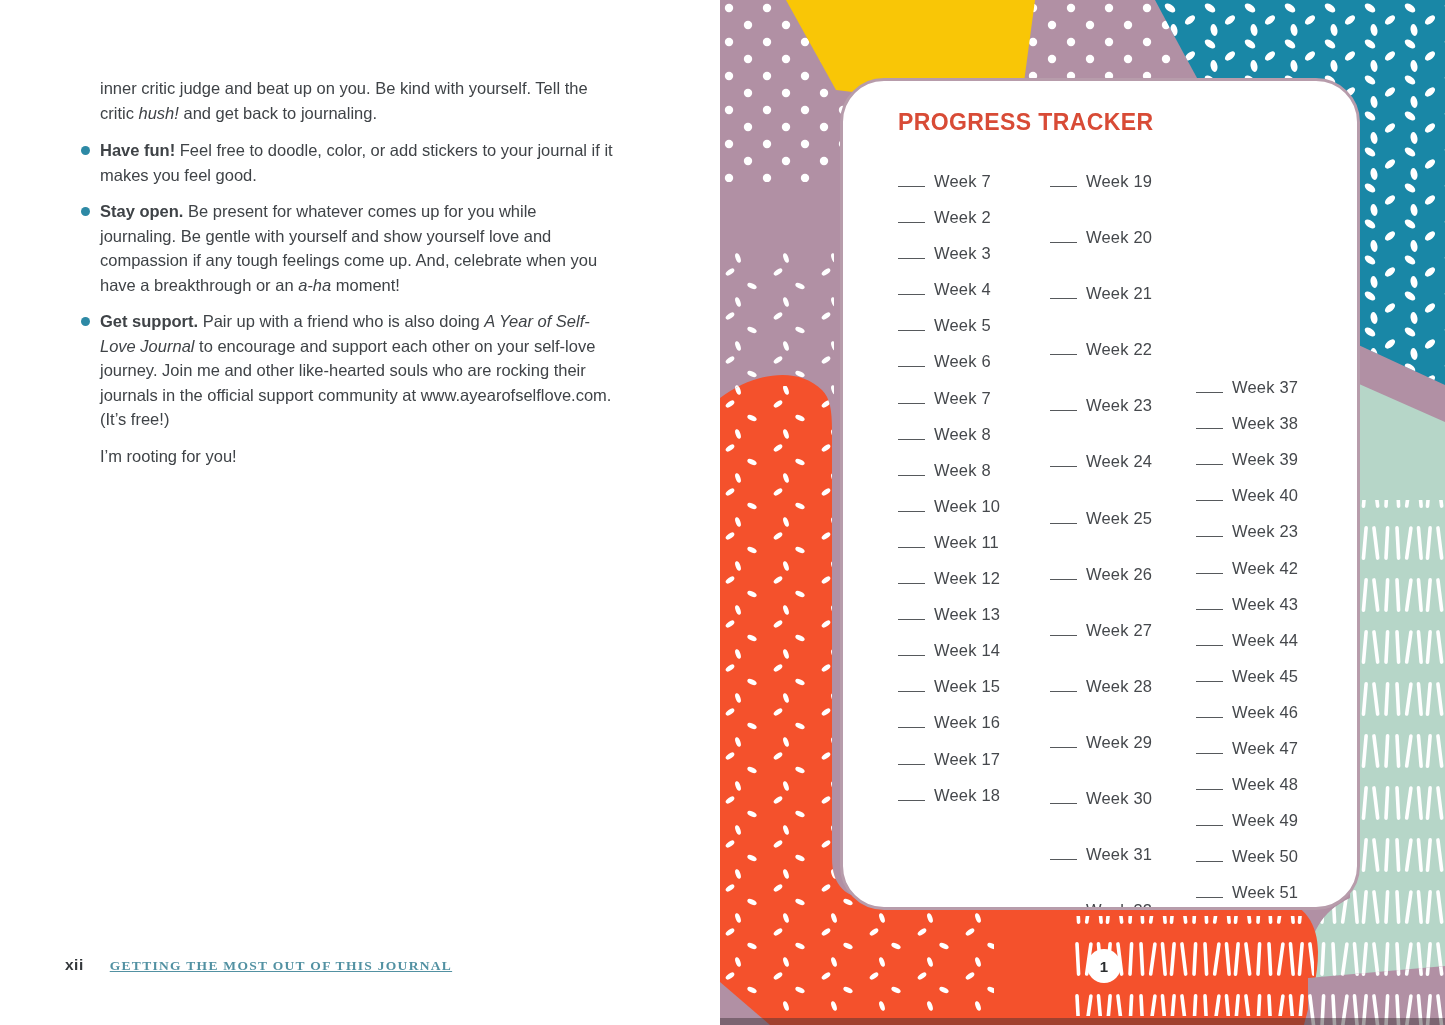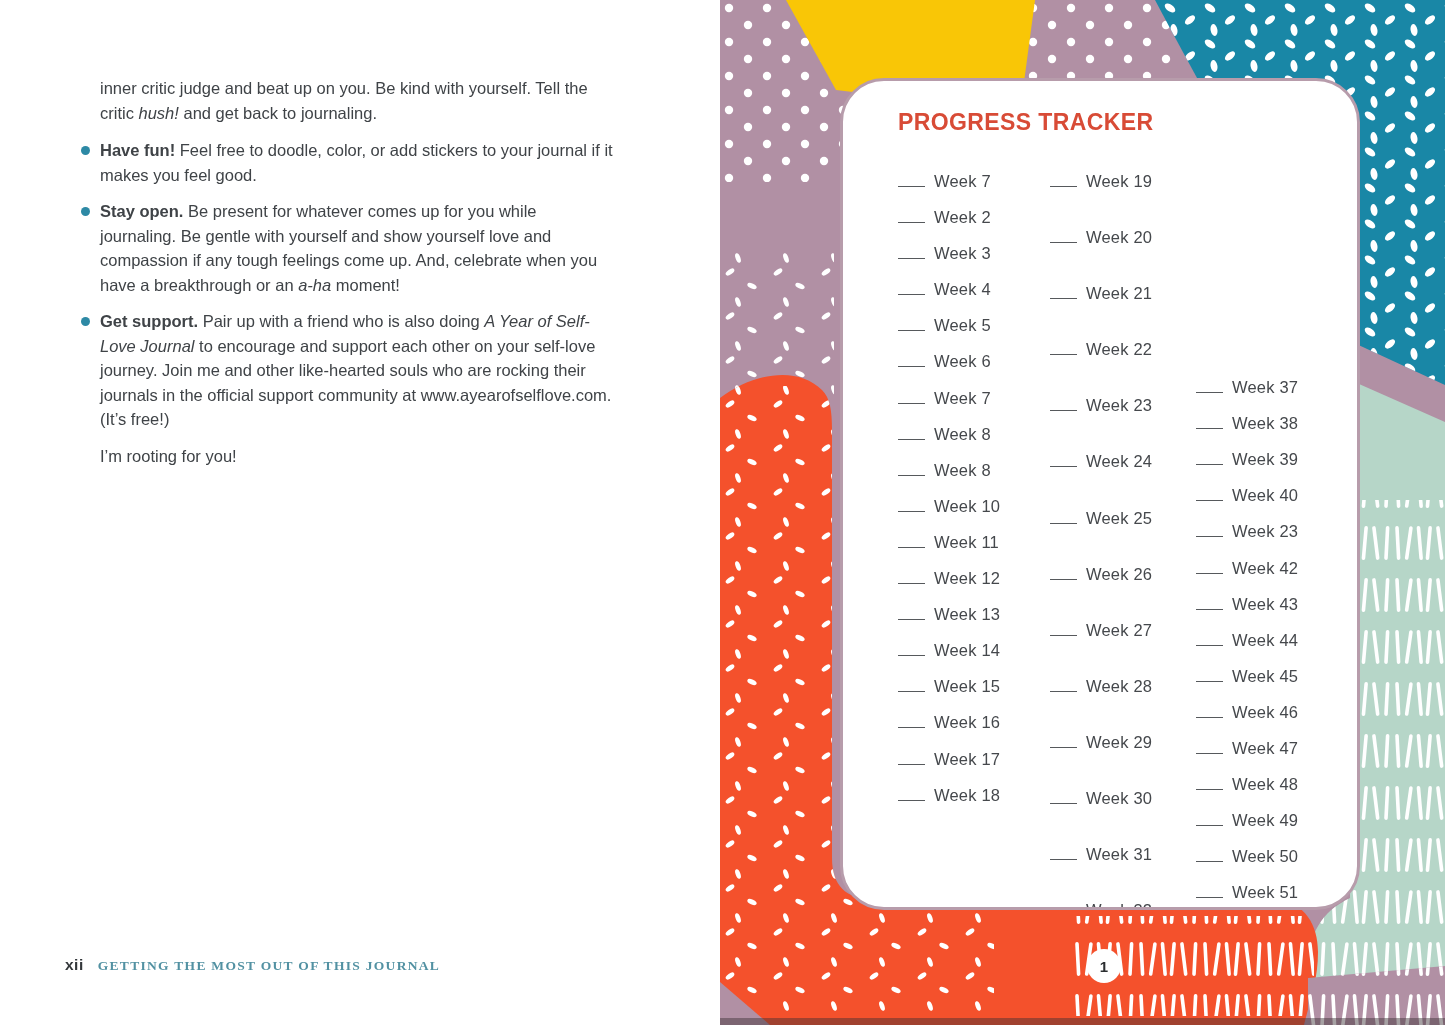--- a/index.html
+++ b/index.html
@@ -12,22 +12,22 @@
              font-size:16.5px; line-height:24.5px;}
   .left-text p{margin:0 0 13px 0;}
   .left-text em{font-style:italic;}
   .bullets{list-style:none; margin:0; padding:0;}
   .bullets li{position:relative; margin:0 0 12px 0;}
   .bullet-dot{position:absolute; left:-19px; top:8px; width:9px; height:9px;
               border-radius:50%; background:#2d89a5;}
   .closing{margin-top:13px;}
   .footer{position:absolute; left:65px; top:956px; display:flex; align-items:baseline;text-align:center;}
   .folio{font-weight:bold; font-size:15.5px; color:#33373a; letter-spacing:0.5px;}
-  .running-head{margin-left:14px; font-family:"Liberation Serif", serif; font-size:13.5px;
-                color:#5291a2; letter-spacing:1.3px; font-weight:600;}
+  .running-head{margin-left:26px; font-family:"Liberation Serif", serif; font-size:13.5px;
+                color:#5291a2; letter-spacing:1.3px; font-weight:600;text-decoration:underline;}
 
   
   .page-right{position:absolute; left:720px; top:0; width:725px; height:1025px; background:#b190a4;}
   .bg-art{position:absolute; left:0; top:0;}
 
   .card{position:absolute; left:120px; top:78px; width:520px; height:832px; box-sizing:border-box;
         background:#ffffff; border:3px solid #b79cab; border-radius:44px;
         padding:28px 0 0 55px; overflow:hidden;}
   .card-title{margin:0; font-size:23px; line-height:26px; font-weight:bold;
               color:#d84b36; letter-spacing:0.4px;}

